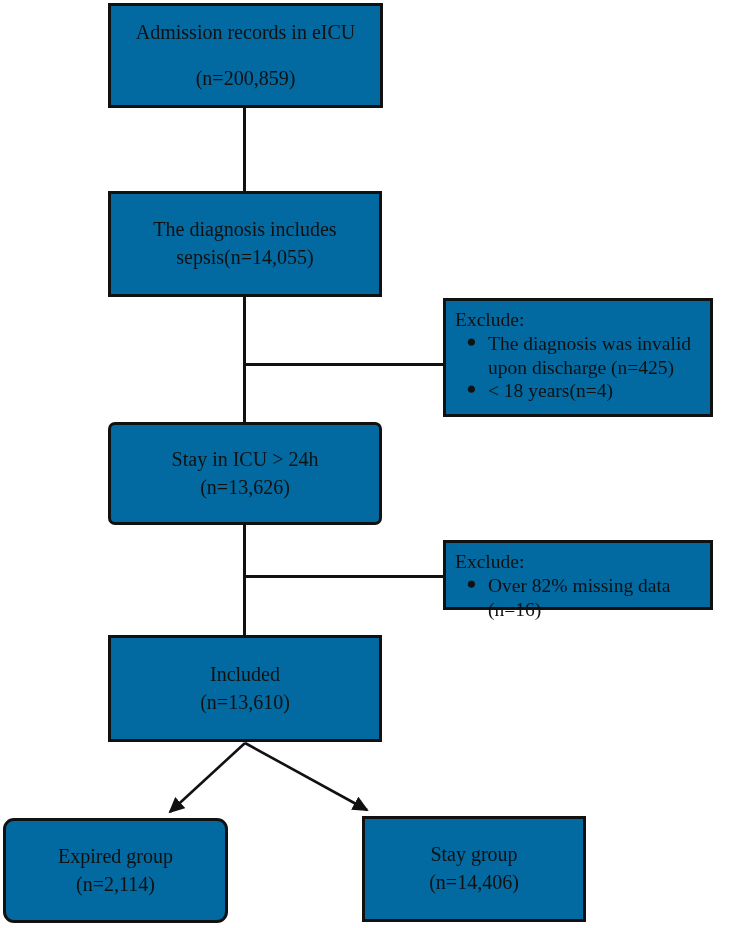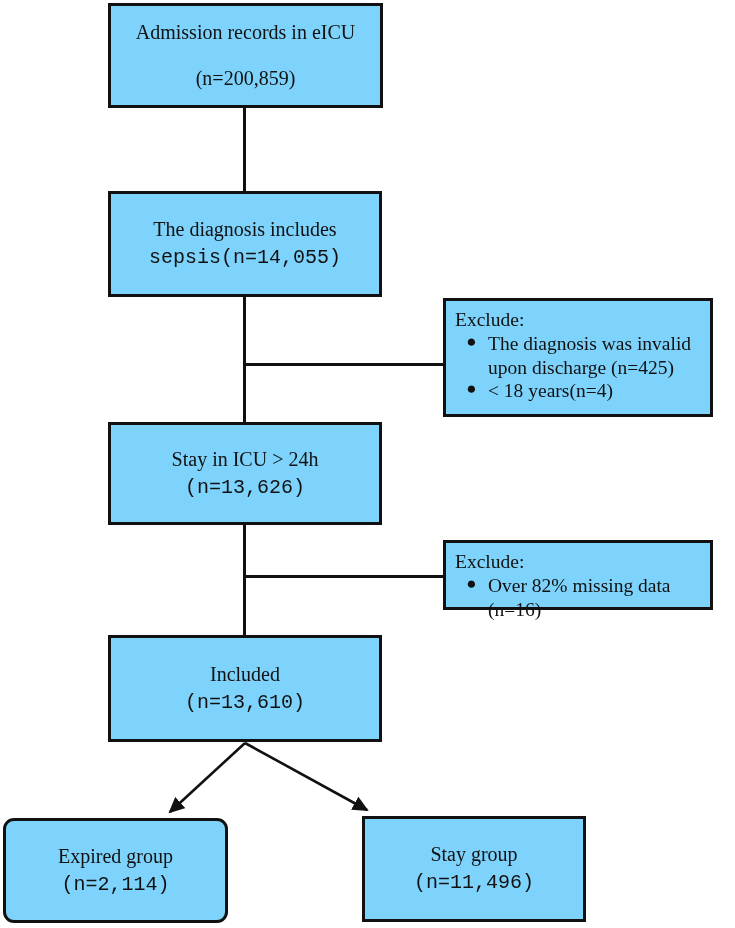--- a/index.html
+++ b/index.html
@@ -13,37 +13,37 @@
     height: 928px;
     background: #ffffff;
     font-family: "Liberation Serif", "DejaVu Serif", serif;
     color: #111111;
     overflow: hidden;
   }
   .node {
     position: absolute;
     box-sizing: border-box;
     border: 3px solid #111111;
-    background: #7dd3fc;
+    background: #0369a1;
     display: flex;
     flex-direction: column;
     align-items: center;
     justify-content: center;
     text-align: center;
     font-size: 20px;
     line-height: 1.18;
   }
   .node .tline { display: block; }
   .gap-wide .tline + .tline { margin-top: 22px; }
-  .gap-narrow .tline + .tline { margin-top: 4px; font-family: Liberation Mono, monospace; }
+  .gap-narrow .tline + .tline { margin-top: 4px; }
 
   
   .box-admission { left: 108px; top: 3px;   width: 275px; height: 105px; }
   .box-diagnosis { left: 108px; top: 191px; width: 274px; height: 106px; }
-  .box-stay      { left: 108px; top: 422px; width: 274px; height: 103px; }
+  .box-stay      { left: 108px; top: 422px; width: 274px; height: 103px; border-radius: 7px; }
   .box-included  { left: 108px; top: 635px; width: 274px; height: 107px; }
   .box-expired   { left: 3px;   top: 818px; width: 225px; height: 105px; border-radius: 11px; }
   .box-alive     { left: 362px; top: 816px; width: 224px; height: 106px; }
 
   
   .node.exclude {
     align-items: stretch;
     justify-content: flex-start;
     text-align: left;
     padding: 7px 6px 7px 9px;
@@ -146,16 +146,16 @@
     <span class="tline">(n=13,610)</span>
   </div>
 
   <div class="node gap-narrow box-expired">
     <span class="tline">Expired group</span>
     <span class="tline">(n=2,114)</span>
   </div>
 
   <div class="node gap-narrow box-alive">
     <span class="tline">Stay group</span>
-    <span class="tline">(n=11,496)</span>
+    <span class="tline">(n=14,406)</span>
   </div>
 
 </div>
 
 </body></html>

